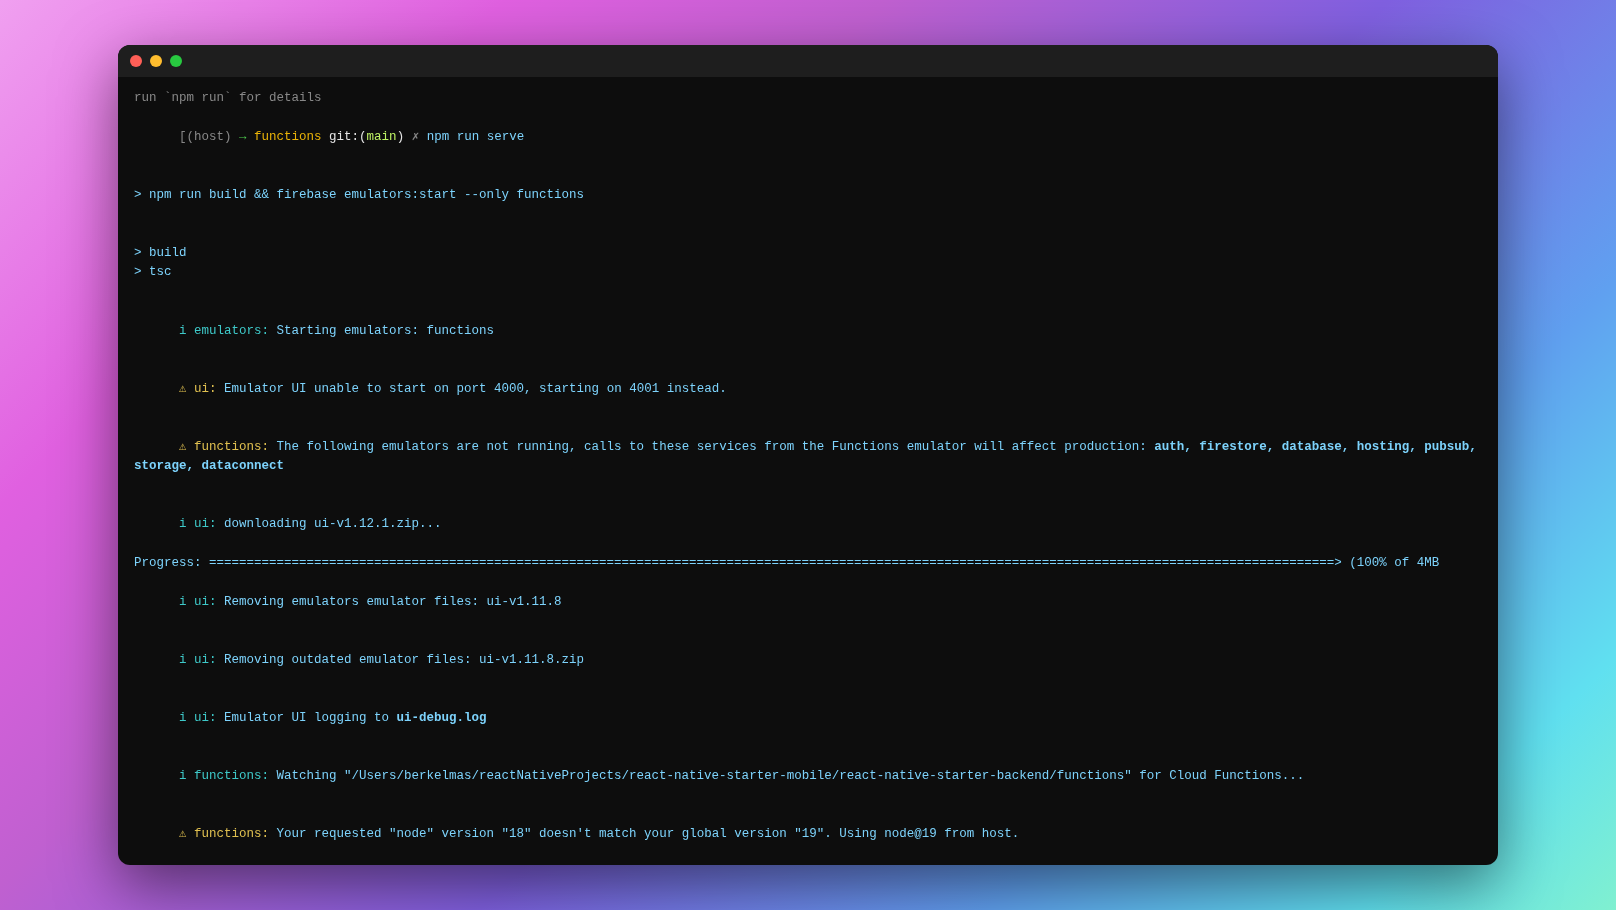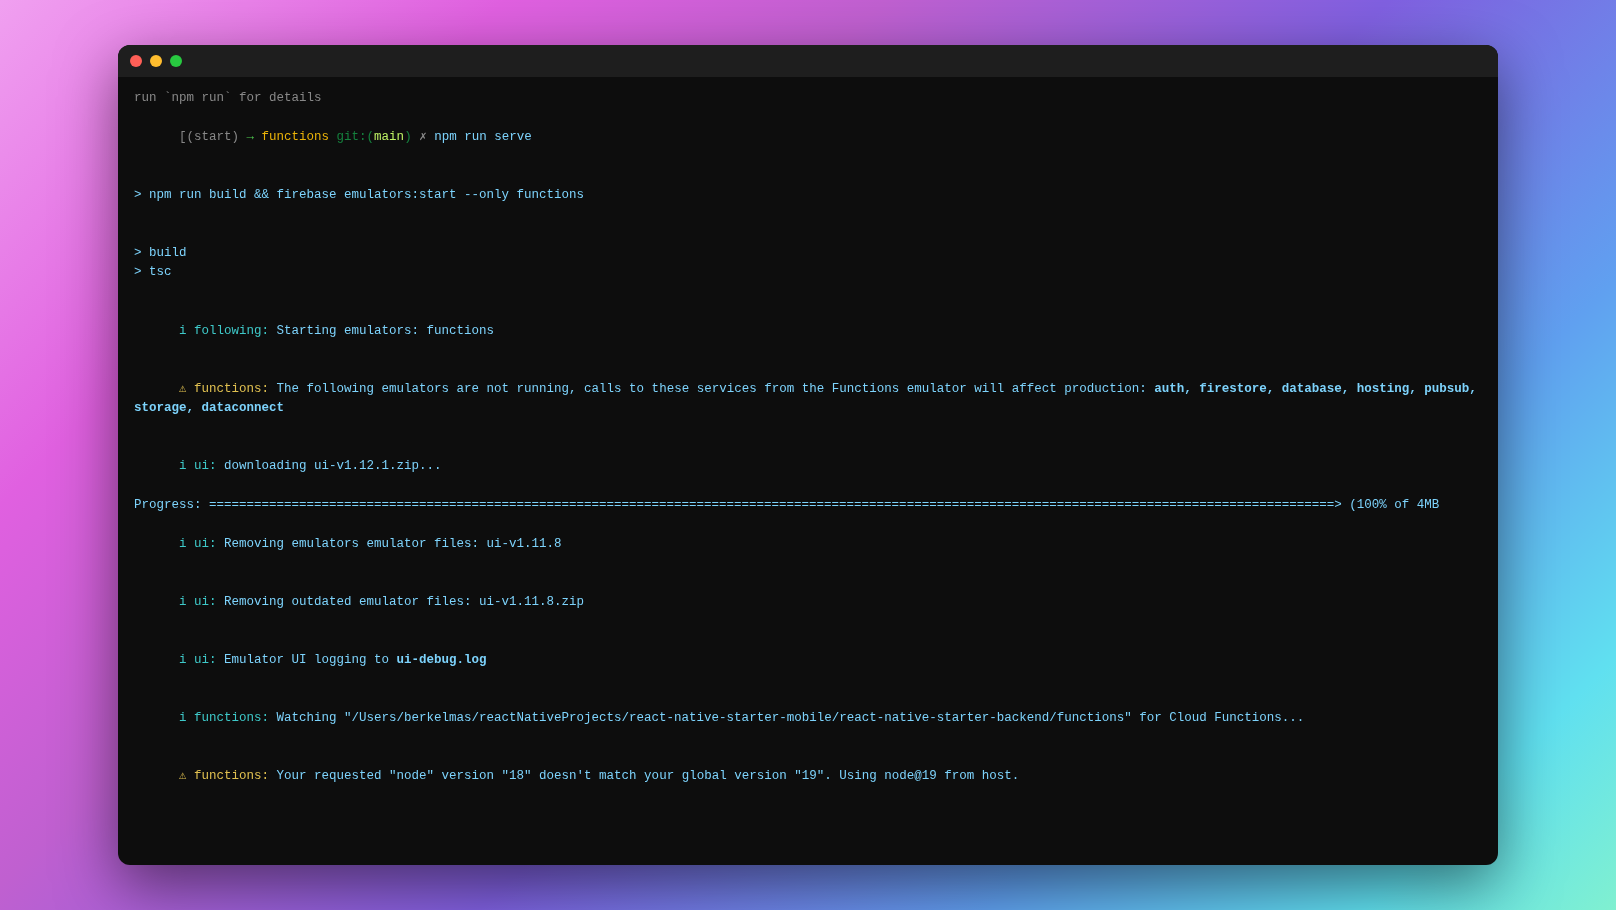--- a/index.html
+++ b/index.html
@@ -54,57 +54,60 @@
     }
 
     .line { display: block; white-space: pre-wrap; word-break: break-all; }
 
     .c-white { color: #7dd3fc; }
     .c-gray { color: #888; }
     .c-cyan { color: #3ec9c9; }
     .c-yellow { color: #e0c050; }
     .c-arrow { color: #50d050; }
     .c-cmd { color: #eab308; }
-    .c-git { color: #15803d; }
+    .c-git { color: #e5e5e5; }
     .c-git-branch { color: #bef264; }
     .c-bold { font-weight: bold; }
   </style>
 </head>
 <body>
 
 <div class="terminal-window">
   <div class="terminal-titlebar">
     <div class="dot dot-red"></div>
     <div class="dot dot-yellow"></div>
     <div class="dot dot-green"></div>
   </div>
   <div class="terminal-body">
 
     <span class="line c-gray">run `npm run` for details</span>
 
     <span class="line">
-      <span class="c-gray">[(start) </span><span class="c-arrow">→</span><span class="c-gray"> </span><span class="c-cmd">functions</span><span class="c-gray"> </span><span class="c-git">git:(</span><span class="c-git-branch">main</span><span class="c-git">)</span><span class="c-gray"> ✗ </span><span class="c-white">npm run serve</span>
+      <span class="c-gray">[(host) </span><span class="c-arrow">→</span><span class="c-gray"> </span><span class="c-cmd">functions</span><span class="c-gray"> </span><span class="c-git">git:(</span><span class="c-git-branch">main</span><span class="c-git">)</span><span class="c-gray"> ✗ </span><span class="c-white">npm run serve</span>
     </span>
 
     <span class="line">&nbsp;</span>
 
     <span class="line c-white">&gt; npm run build &amp;&amp; firebase emulators:start --only functions</span>
 
     <span class="line">&nbsp;</span>
     <span class="line">&nbsp;</span>
 
     <span class="line c-white">&gt; build</span>
     <span class="line c-white">&gt; tsc</span>
 
     <span class="line">&nbsp;</span>
 
     <span class="line">
-      <span class="c-cyan">i </span><span class="c-cyan">following:</span><span class="c-white"> Starting emulators: functions</span>
+      <span class="c-cyan">i </span><span class="c-cyan">emulators:</span><span class="c-white"> Starting emulators: functions</span>
     </span>
 
+    <span class="line">
+      <span class="c-yellow">⚠ </span><span class="c-yellow">ui:</span><span class="c-white"> Emulator UI unable to start on port 4000, starting on 4001 instead.</span>
+    </span>
 
     <span class="line">
       <span class="c-yellow">⚠ </span><span class="c-yellow">functions:</span><span class="c-white"> The following emulators are not running, calls to these services from the Functions emulator will affect production: </span><span class="c-white c-bold">auth, firestore, database, hosting, pubsub, storage, dataconnect</span>
     </span>
 
     <span class="line">
       <span class="c-cyan">i </span><span class="c-cyan">ui:</span><span class="c-white"> downloading ui-v1.12.1.zip...</span>
     </span>
 
     <span class="line c-white">Progress: ======================================================================================================================================================&gt; (100% of 4MB</span>

